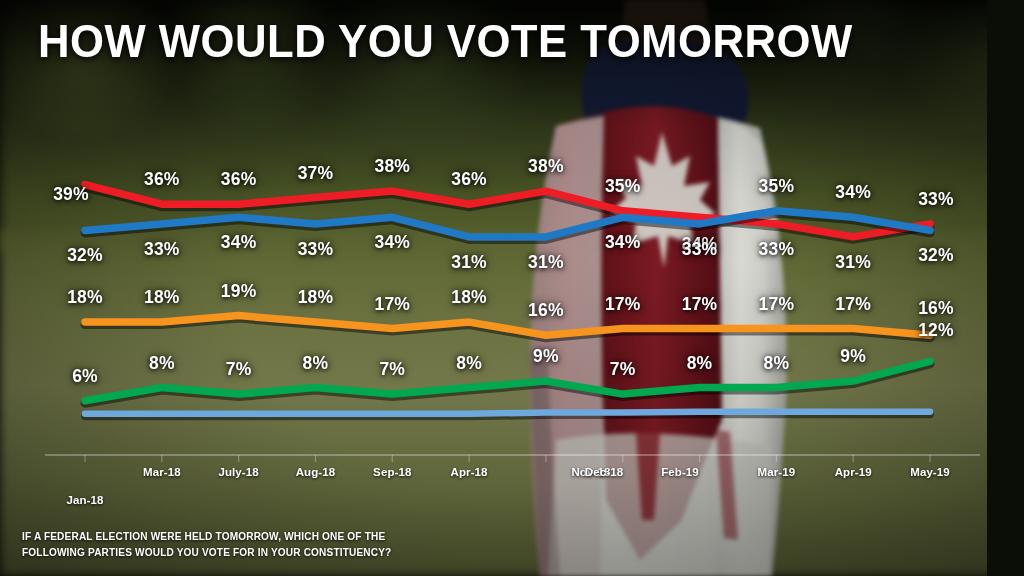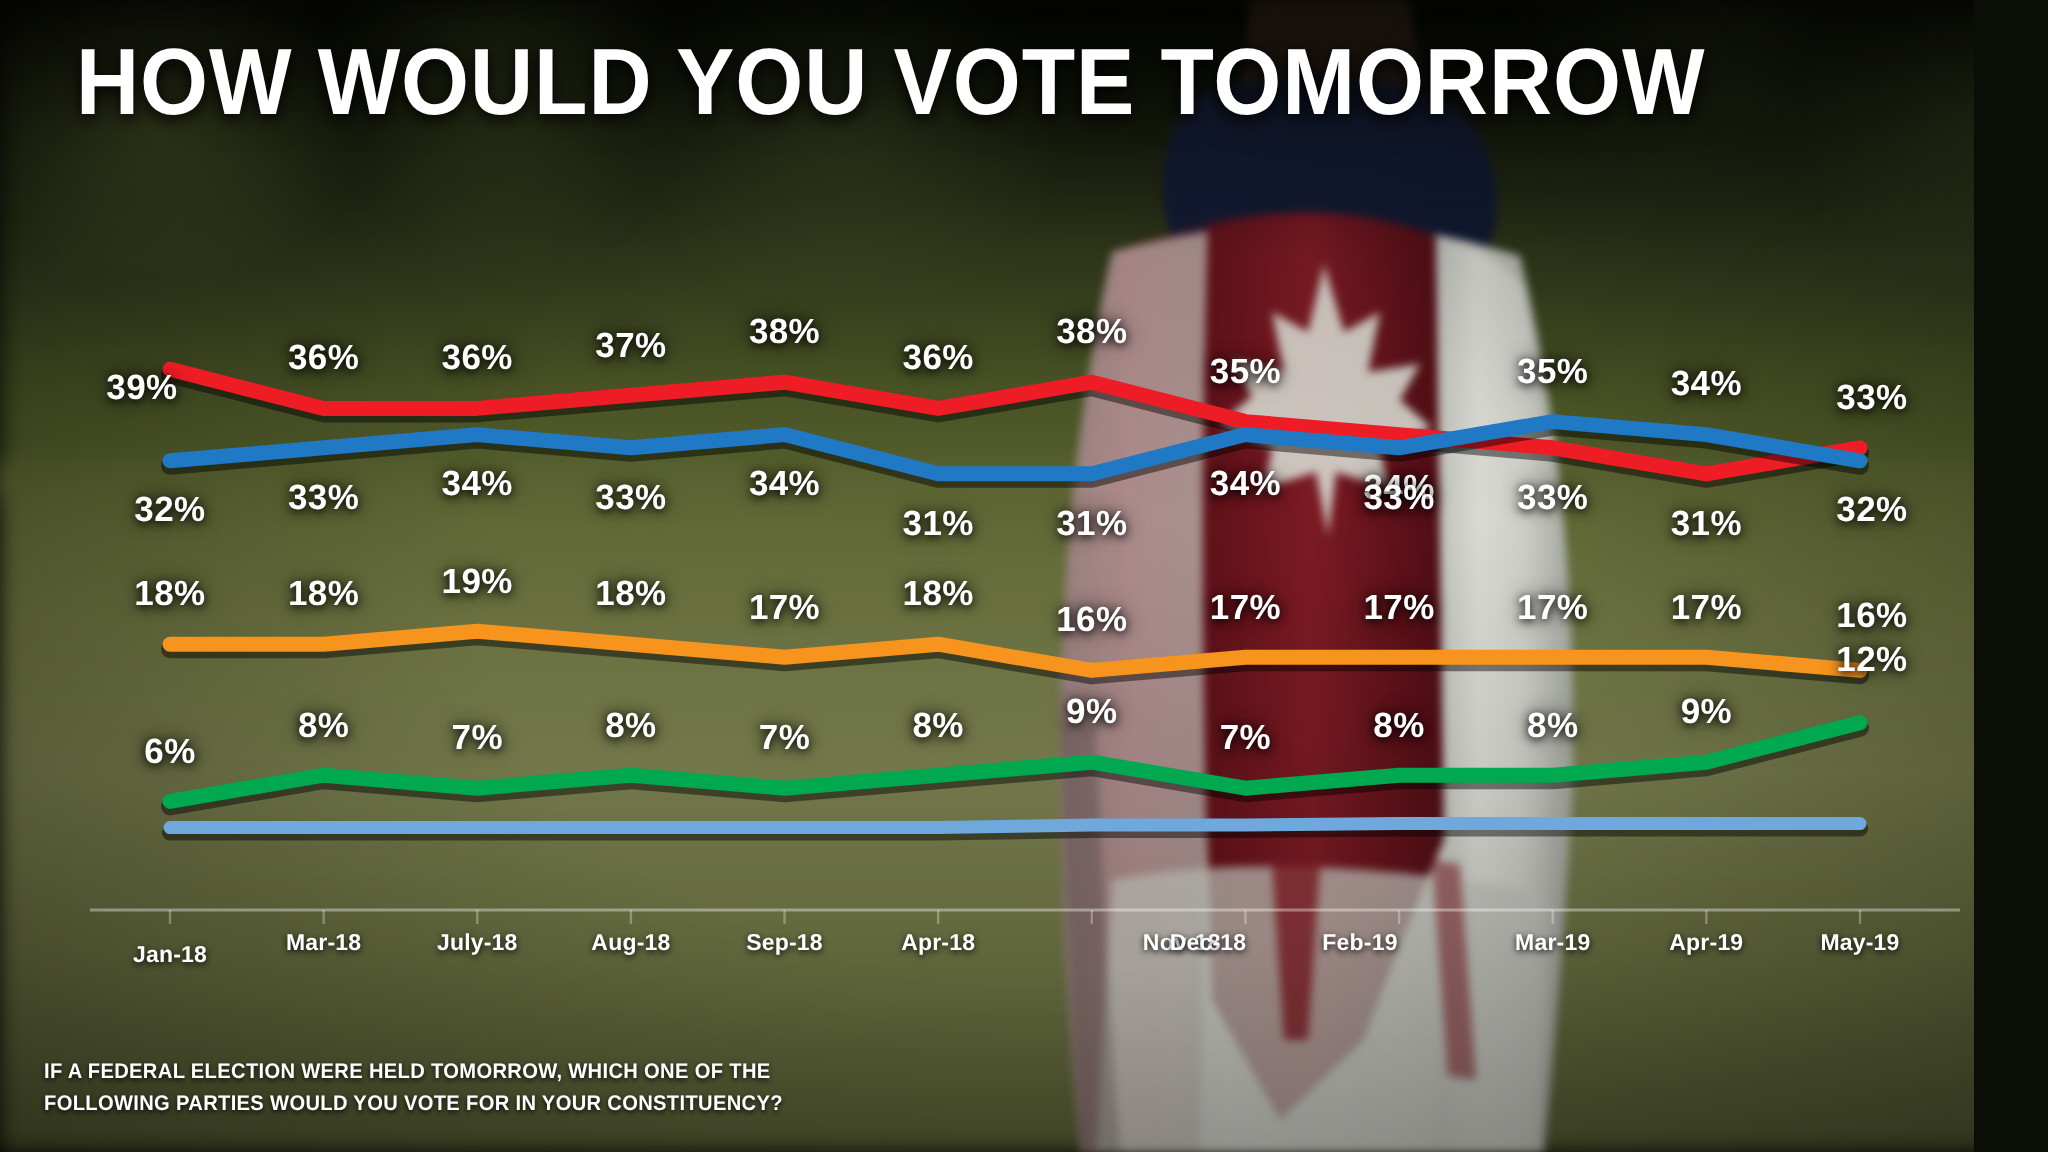--- a/index.html
+++ b/index.html
@@ -215,21 +215,21 @@
         <div class="dlabel" style="left: 392.273px; top: 369.15px;">7%</div>
         <div class="dlabel" style="left: 469.091px; top: 362.6px;">8%</div>
         <div class="dlabel" style="left: 545.909px; top: 356.05px;">9%</div>
         <div class="dlabel" style="left: 622.727px; top: 369.15px;">7%</div>
         <div class="dlabel" style="left: 699.545px; top: 362.6px;">8%</div>
         <div class="dlabel" style="left: 776.364px; top: 362.6px;">8%</div>
         <div class="dlabel" style="left: 853.182px; top: 356.05px;">9%</div>
         <div class="dlabel" style="left: 936px; top: 330.4px;">12%</div>
       </div>
     <div id="xticks">
-        <div class="xtick" style="left: 85px; top: 472px;">Jan-18</div>
+        <div class="xtick" style="left: 85px; top: 494px;">Jan-18</div>
         <div class="xtick" style="left: 161.818px; top: 466px;">Mar-18</div>
         <div class="xtick" style="left: 238.636px; top: 466px;">July-18</div>
         <div class="xtick" style="left: 315.455px; top: 466px;">Aug-18</div>
         <div class="xtick" style="left: 392.273px; top: 466px;">Sep-18</div>
         <div class="xtick" style="left: 469.091px; top: 466px;">Apr-18</div>
         <div class="xtick" style="left: 545.909px; top: 466px; margin-left: 45px;">Nov-18</div>
         <div class="xtick" style="left: 604px; top: 466px;">Dec-18</div>
         <div class="xtick" style="left: 665px; top: 466px; padding-left: 30px;">Feb-19</div>
         <div class="xtick" style="left: 776.364px; top: 466px;">Mar-19</div>
         <div class="xtick" style="left: 853.182px; top: 466px;">Apr-19</div>

